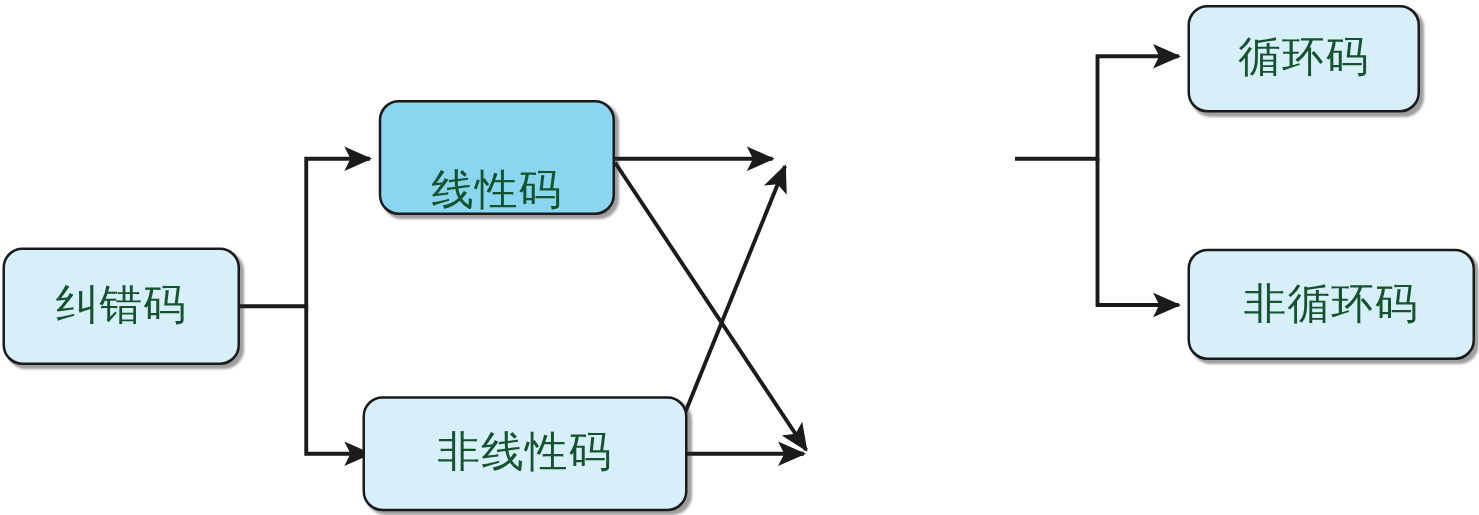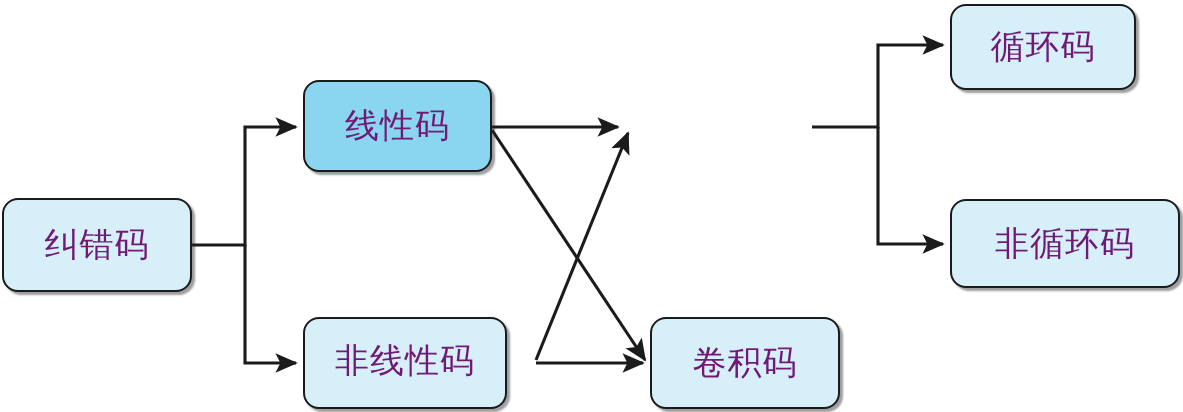--- a/index.html
+++ b/index.html
@@ -31,21 +31,21 @@
     border-radius: 16px;
     display: flex;
     align-items: center;
     justify-content: center;
     box-shadow: 3px 3px 2px rgba(40,40,40,0.45);
     z-index: 2;
   }
   .node-label {
     font-size: 34px;
     line-height: 1;
-    color: #701a75;
+    color: #14532d;
     letter-spacing: 1px;
     white-space: nowrap;
     user-select: none;
   }
   .fill-light { background: #d6eff9; }
   .fill-dark  { background: #8ad6f0; }
 </style>
 </head>
 <body>
 
@@ -73,32 +73,29 @@
 
       <path d="M 812 127 L 878 127 L 878 45 L 943 45" marker-end="url(#arrow)"></path>
       <path d="M 878 127 L 878 244 L 943 244" marker-end="url(#arrow)"></path>
     </g>
   </svg>
 
   <div class="node fill-light" style="left:2px; top:198px; width:190px; height:94px;align-items:center;">
     <span class="node-label">纠错码</span>
   </div>
 
-  <div class="node fill-dark" style="left:303px; top:80px; width:189px; height:92px;">
+  <div class="node fill-dark" style="left:303px; top:80px; width:189px; height:92px;align-items:flex-end;">
     <span class="node-label">线性码</span>
   </div>
 
-  <div class="node fill-light" style="left:303px; top:317px; width:204px; height:92px;font-family:Liberation Mono, monospace;">
+  <div class="node fill-light" style="left:290px; top:317px; width:260px; height:92px;">
     <span class="node-label">非线性码</span>
   </div>
 
 
-  <div class="node fill-light" style="left:650px; top:317px; width:190px; height:92px;">
-    <span class="node-label">卷积码</span>
-  </div>
 
   <div class="node fill-light" style="left:950px; top:4px; width:186px; height:86px;">
     <span class="node-label">循环码</span>
   </div>
 
   <div class="node fill-light" style="left:950px; top:199px; width:230px; height:89px;">
     <span class="node-label">非循环码</span>
   </div>
 
 </div>

